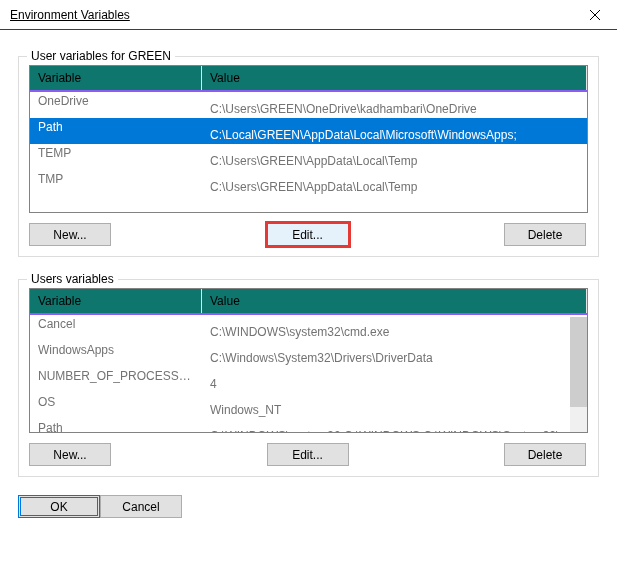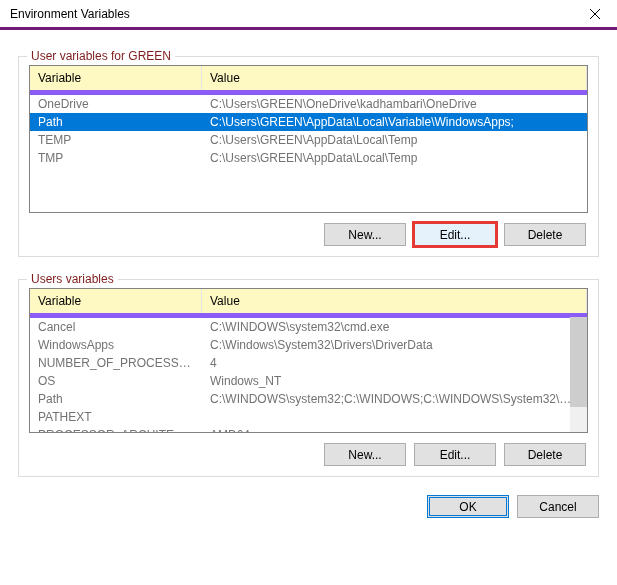--- a/index.html
+++ b/index.html
@@ -1,41 +1,41 @@
 <!DOCTYPE html>
 <html><head>
   <meta charset="utf-8">
   <style>
     * { box-sizing: border-box; font-family: 'Segoe UI', Tahoma, sans-serif; }
     body { margin: 0; background: #fff; width: 617px; height: 585px; overflow: hidden; }
-    .titlebar { display: flex; justify-content: space-between; align-items: center; height: 30px; padding: 0 0 0 10px; border-bottom: 3px solid #701a75; }
+    .titlebar { display: flex; justify-content: space-between; align-items: center; height: 30px; padding: 0 0 0 10px; border-bottom: 1px solid #701a75; text-decoration: underline; }
     .titlebar-title { font-size: 12px; color: #000; }
     .close-btn { width: 45px; height: 30px; display: flex; align-items: center; justify-content: center; cursor: pointer; }
     .close-btn svg { width: 10px; height: 10px; }
     .content { padding: 12px 18px 10px 18px; }
     .groupbox { border: 1px solid #dcdcdc; padding: 8px 10px 10px 10px; position: relative; margin-top: 14px; }
-    .groupbox-label { position: absolute; top: -8px; left: 8px; background: #fff; padding: 0 4px; font-size: 12px; color: #7f1d1d; }
+    .groupbox-label { position: absolute; top: -8px; left: 8px; background: #fff; padding: 0 4px; font-size: 12px; color: #000000; }
     .table-wrap { border: 1px solid #828282; background: #fff; height: 148px; overflow: hidden; position: relative; }
     .table-wrap.sys { height: 145px; }
-    .thead { display: flex; border-bottom: 5px solid #8b5cf6; background: #fef9c3; }
+    .thead { display: flex; border-bottom: 2px solid #8b5cf6; background: #0f766e; }
     .th { font-size: 12px; padding: 5px 8px; color: #000; border-right: 1px solid #e5e5e5; }
     .th.var { width: 172px; }
     .th.val { flex: 1; }
     .tbody { }
     .trow { display: flex; font-size: 12px; color: #737373; }
     .trow.selected { background: #0078d7; color: #fff; }
     .td { padding: 2px 8px; white-space: nowrap; overflow: hidden; text-overflow: ellipsis; }
     .td.var { width: 172px; }
-    .td.val { flex: 1; }
+    .td.val { flex: 1; margin-top: 8px; }
     .scrollbar { position: absolute; right: 0; top: 28px; bottom: 0; width: 17px; background: #f0f0f0; }
     .scroll-thumb { position: absolute; left: 0; right: 0; top: 0; height: 90px; background: #cdcdcd; }
-    .btn-row { display: flex; justify-content: flex-end; gap: 8px; margin-top: 10px; padding-right: 2px; }
+    .btn-row { display: flex; justify-content: space-between; gap: 8px; margin-top: 10px; padding-right: 2px; }
     .btn { width: 82px; height: 23px; background: #e1e1e1; border: 1px solid #adadad; font-size: 12px; color: #000; display: flex; align-items: center; justify-content: center; cursor: pointer; }
     .btn.highlight { outline: 3px solid #e53935; outline-offset: -1px; background: #e5f1fb; border: 1px solid #0078d7; }
-    .dialog-btns { display: flex; justify-content: flex-end; gap: 8px; margin-top: 18px; padding-right: 0px; }
+    .dialog-btns { display: flex; margin-top: 18px; padding-right: 0px; }
     .btn.focus { border: 1px solid #0078d7; outline: 1px solid #0078d7; outline-offset: -3px; }
   </style>
 </head>
 <body>
 
 <div class="titlebar">
   <span class="titlebar-title">Environment Variables</span>
   <div class="close-btn">
     <svg viewBox="0 0 10 10">
         <path d="M0 0 L10 10 M10 0 L0 10" stroke="#000" stroke-width="1" fill="none"></path>
@@ -52,21 +52,21 @@
         <div class="th var">Variable</div>
         <div class="th val">Value</div>
       </div>
       <div class="tbody" id="user-tbody">
           <div class="trow">
             <div class="td var">OneDrive</div>
             <div class="td val">C:\Users\GREEN\OneDrive\kadhambari\OneDrive</div>
           </div>
           <div class="trow selected">
             <div class="td var">Path</div>
-            <div class="td val">C:\Users\GREEN\AppData\Local\Variable\WindowsApps;</div>
+            <div class="td val">C:\Local\GREEN\AppData\Local\Microsoft\WindowsApps;</div>
           </div>
           <div class="trow">
             <div class="td var">TEMP</div>
             <div class="td val">C:\Users\GREEN\AppData\Local\Temp</div>
           </div>
           <div class="trow">
             <div class="td var">TMP</div>
             <div class="td val">C:\Users\GREEN\AppData\Local\Temp</div>
           </div>
         </div>

